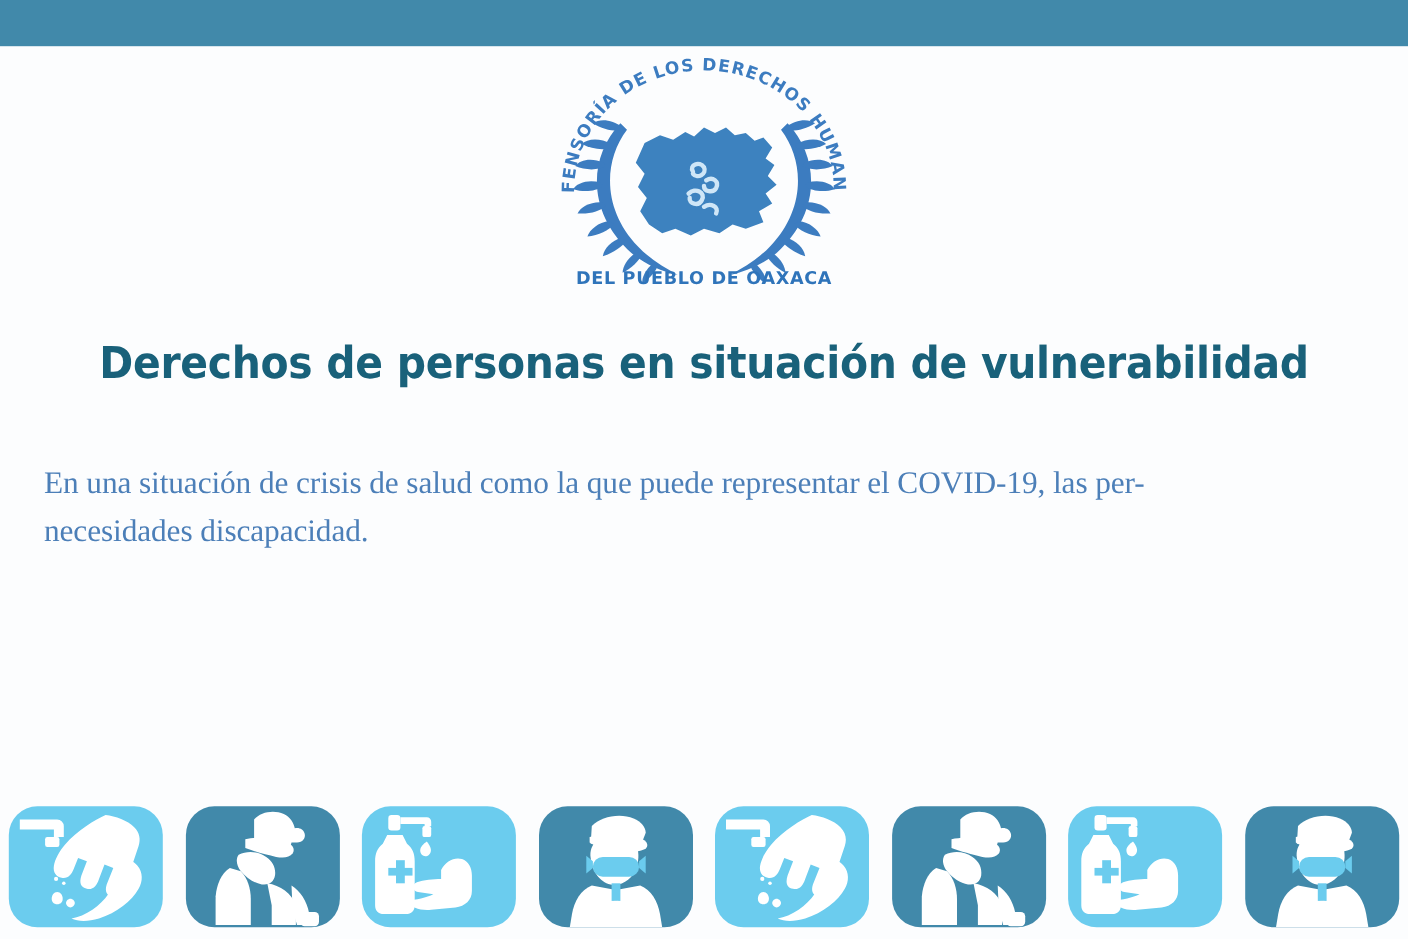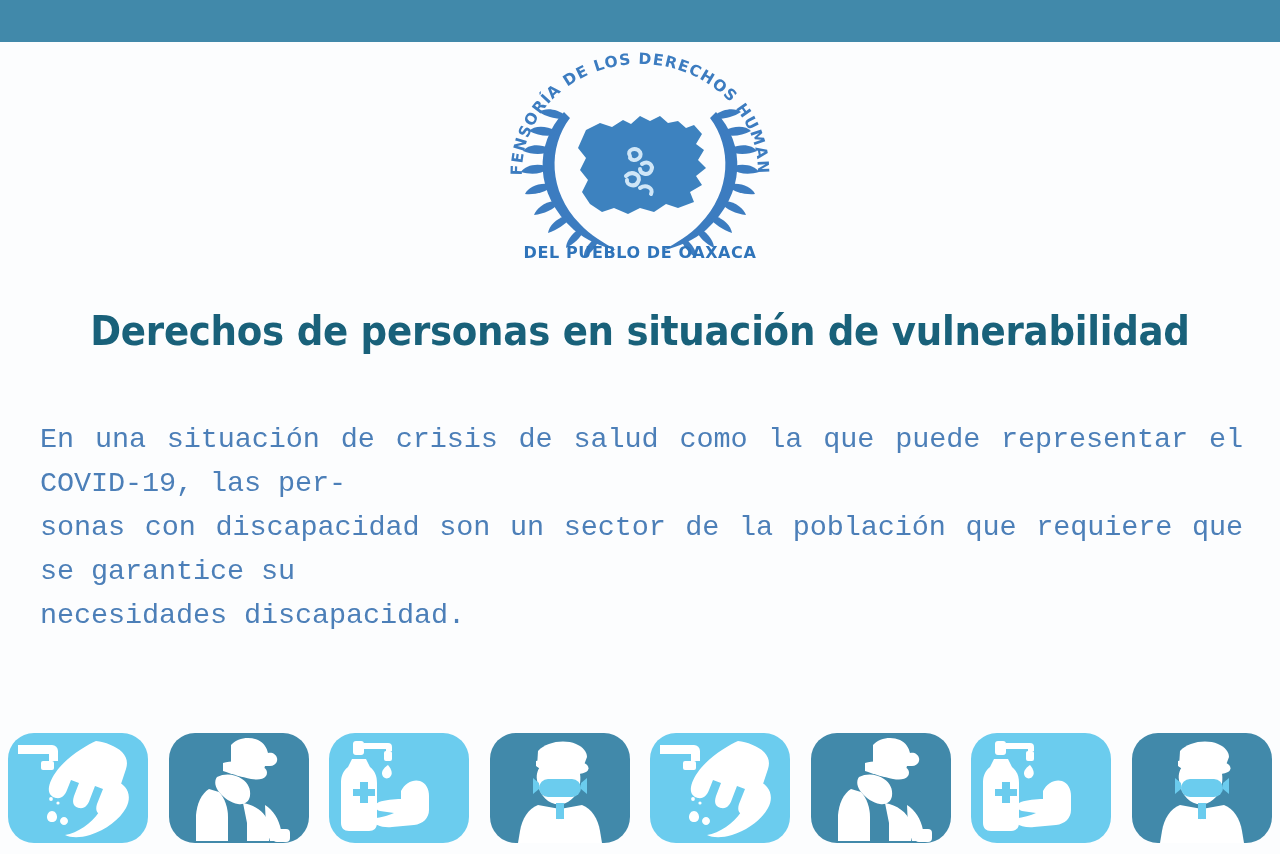--- a/index.html
+++ b/index.html
@@ -51,21 +51,21 @@
     white-space: nowrap;
   }
 
   
   #body-copy {
     position: absolute;
     left: 40px;
     top: 418px;
     width: 1203px;
     color: #4c7fb8;
-    font-family: Liberation Mono, monospace;
+    font-family: Liberation Serif, serif;
     font-size: 28.5px;
     line-height: 44px;
     text-align: justify;
     letter-spacing: -0.1px;
   }
 
   
   #icon-strip {
     position: absolute;
     left: 0;
@@ -155,21 +155,20 @@
     </g>
 
     <text x="150" y="206" text-anchor="middle" font-family="DejaVu Sans, sans-serif" font-size="16" font-weight="bold" fill="#2f74ba" letter-spacing="0.6">DEL PUEBLO DE OAXACA</text>
   </svg>
 </div>
 
 <div id="title">Derechos de personas en situación de vulnerabilidad</div>
 
 <div id="body-copy">
   <div>En una situación de crisis de salud como la que puede representar el COVID-19, las per-</div>
-  <div>sonas con discapacidad son un sector de la población que requiere que se garantice su</div>
   <div>necesidades discapacidad.</div>
 </div>
 
 <div id="icon-strip">
 
 <div class="badge light" title="Lavado de manos">
     <svg width="140" height="110" viewBox="0 0 140 110">
       <g fill="#ffffff">
         <path d="M10,12 h34 a6,6 0 0 1 6,6 v10 h-9 v-7 h-31 z"></path>
         <rect x="33" y="28" width="13" height="9" rx="2"></rect>

